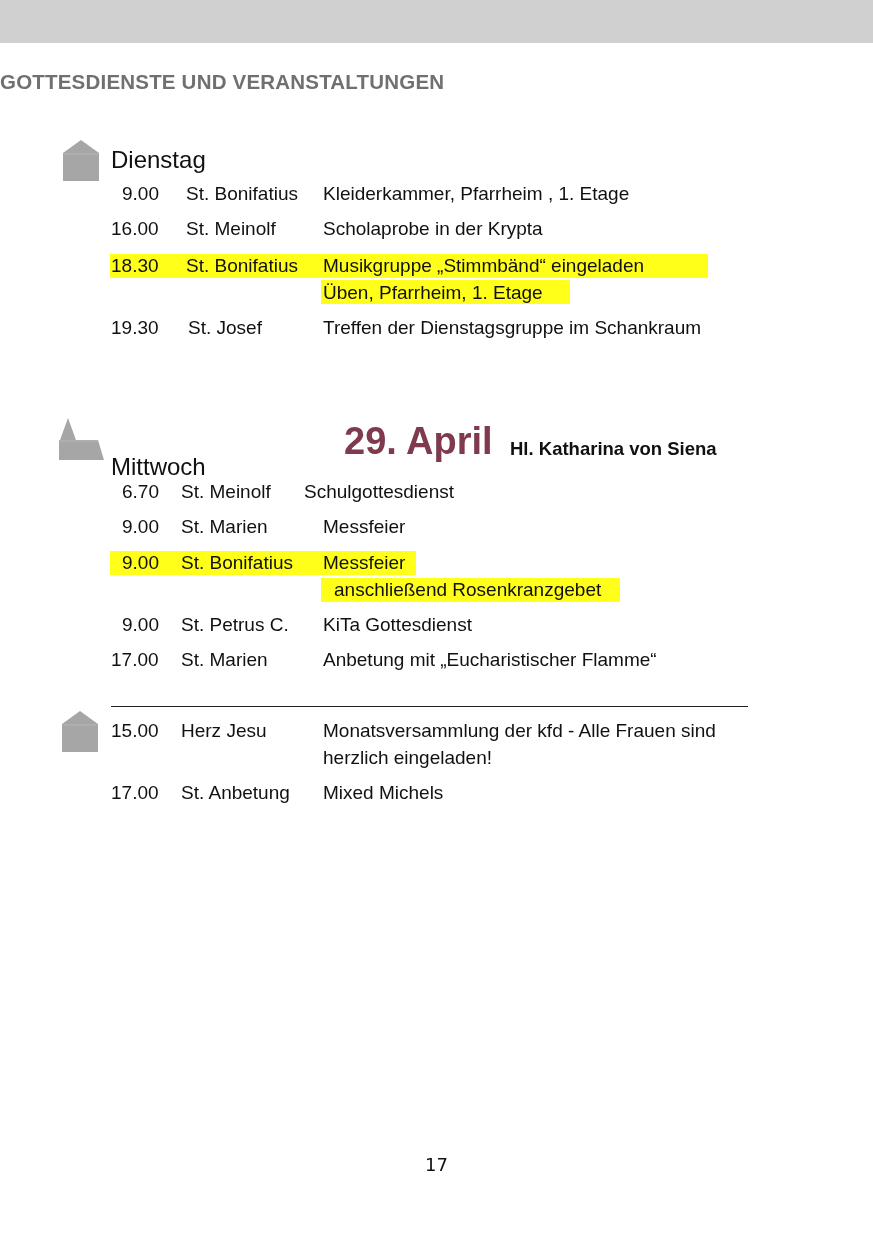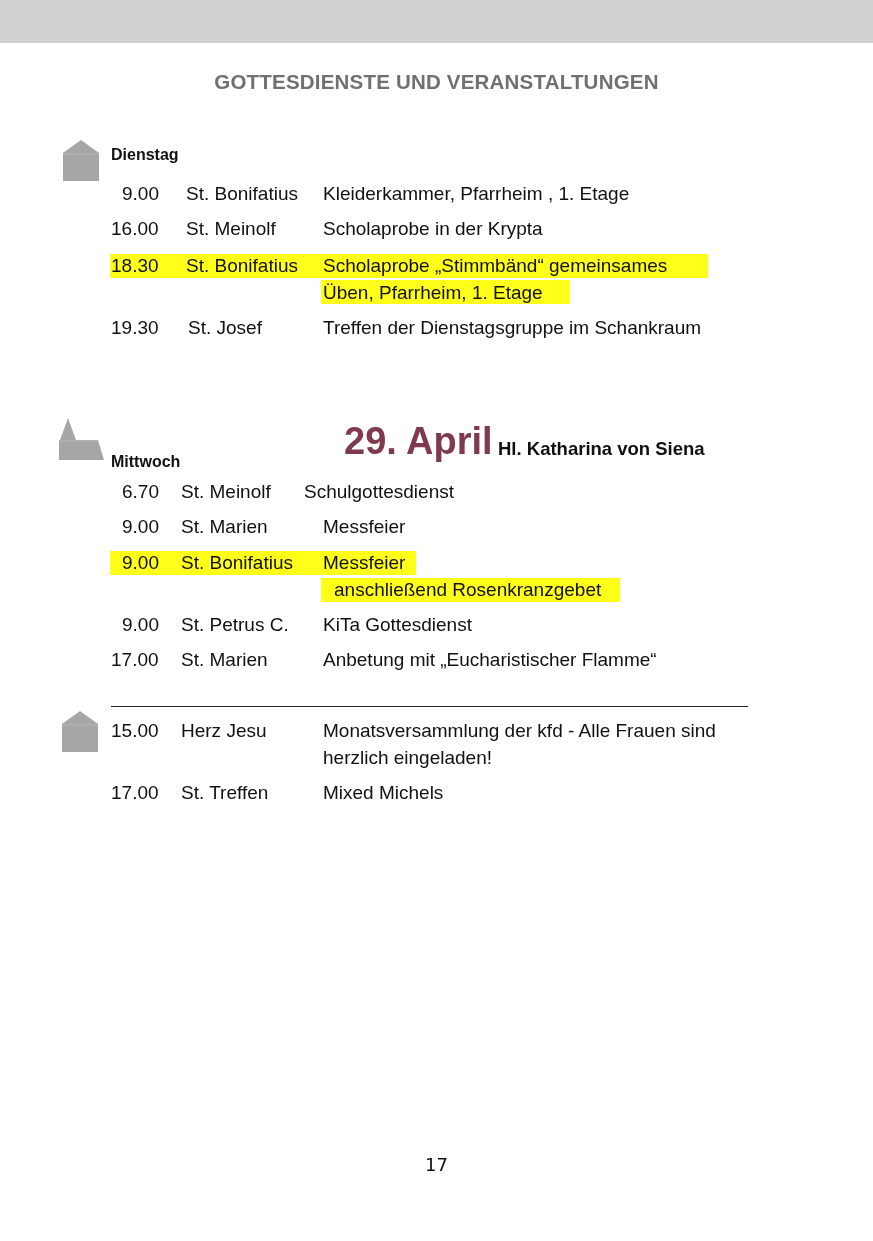--- a/index.html
+++ b/index.html
@@ -2,25 +2,25 @@
 <html><head>
 <meta charset="utf-8">
 <style>
   html, body { margin: 0; padding: 0; }
   body {
     width: 873px; height: 1241px; position: relative; background: #ffffff;
     font-family: "Liberation Sans", sans-serif; color: #111; overflow: hidden;
   }
   .topbar { position: absolute; left: 0; top: 0; width: 873px; height: 43px; background: #d0d0d0; }
   .page-title {
-    position: absolute; left: 0; width: 873px; top: 70px; text-align: center;
+    position: absolute; left: 0; width: 873px; top: 70px; text-align: left;
     font-weight: bold; font-size: 20.5px; color: #707070; letter-spacing: 0.2px;
   }
   .abs { position: absolute; white-space: nowrap; }
-  .day { font-weight: bold; font-size: 16px; }
+  .day { font-weight: normal; font-size: 24px; }
   .row { position: absolute; font-size: 19px; line-height: 26px; white-space: nowrap; }
   .hl { background: #ffff1a; }
   .date { font-weight: bold; font-size: 38px; color: #7f3b4d; }
   .saint { font-weight: bold; font-size: 18.5px; }
   .rule { position: absolute; left: 111px; top: 706px; width: 637px; height: 0; border-top: 1.3px solid #222; }
   .pagenum { position: absolute; left: 0; width: 873px; top: 1154px; text-align: center; font-size: 18px; font-family: "DejaVu Sans", sans-serif; }
   .icon { position: absolute; }
 </style>
 </head>
 <body>
@@ -42,37 +42,37 @@
 <div class="row" style="left:0;top:216px">
   <span class="abs" style="left:111px">16.00</span>
   <span class="abs" style="left:186px">St. Meinolf</span>
   <span class="abs" style="left:323px">Scholaprobe in der Krypta</span>
 </div>
 <div class="hl abs" style="left:110px;top:254px;width:598px;height:24px"></div>
 <div class="hl abs" style="left:321px;top:280px;width:249px;height:24px"></div>
 <div class="row" style="left:0;top:253px">
   <span class="abs" style="left:111px">18.30</span>
   <span class="abs" style="left:186px">St. Bonifatius</span>
-  <span class="abs" style="left:323px">Scholaprobe „Stimmbänd“ gemeinsames</span>
+  <span class="abs" style="left:323px">Musikgruppe „Stimmbänd“ eingeladen</span>
   <span class="abs" style="left:323px;top:27px">Üben, Pfarrheim, 1. Etage</span>
 </div>
 <div class="row" style="left:0;top:315px">
   <span class="abs" style="left:111px">19.30</span>
   <span class="abs" style="left:188px">St. Josef</span>
   <span class="abs" style="left:323px">Treffen der Dienstagsgruppe im Schankraum</span>
 </div>
 
 <svg class="icon" style="left:58px;top:418px" width="46" height="42" viewBox="0 0 46 42">
   <polygon points="2,22 10,0 18,22" fill="#a6a6a6"></polygon>
   <polygon points="1,22 40,22 46,42 1,42" fill="#a6a6a6"></polygon>
   <line x1="1" y1="23" x2="40" y2="23" stroke="#b8b8b8" stroke-width="1"></line>
 </svg>
 <div class="abs day" style="left:111px;top:453px">Mittwoch</div>
 <div class="abs date" style="left:344px;top:420px">29. April</div>
-<div class="abs saint" style="left:498px;top:438px">Hl. Katharina von Siena</div>
+<div class="abs saint" style="left:510px;top:438px">Hl. Katharina von Siena</div>
 
 <div class="row" style="left:0;top:479px">
   <span class="abs" style="left:122px">6.70</span>
   <span class="abs" style="left:181px">St. Meinolf</span>
   <span class="abs" style="left:304px">Schulgottesdienst</span>
 </div>
 <div class="row" style="left:0;top:514px">
   <span class="abs" style="left:122px">9.00</span>
   <span class="abs" style="left:181px">St. Marien</span>
   <span class="abs" style="left:323px">Messfeier</span>
@@ -103,17 +103,17 @@
   <line x1="1" y1="14" x2="35" y2="14" stroke="#b8b8b8" stroke-width="1"></line>
 </svg>
 <div class="row" style="left:0;top:718px">
   <span class="abs" style="left:111px">15.00</span>
   <span class="abs" style="left:181px">Herz Jesu</span>
   <span class="abs" style="left:323px">Monatsversammlung der kfd - Alle Frauen sind</span>
   <span class="abs" style="left:323px;top:27px">herzlich eingeladen!</span>
 </div>
 <div class="row" style="left:0;top:780px">
   <span class="abs" style="left:111px">17.00</span>
-  <span class="abs" style="left:181px">St. Treffen</span>
+  <span class="abs" style="left:181px">St. Anbetung</span>
   <span class="abs" style="left:323px">Mixed Michels</span>
 </div>
 
 <div class="pagenum">17</div>
 
 </body></html>

